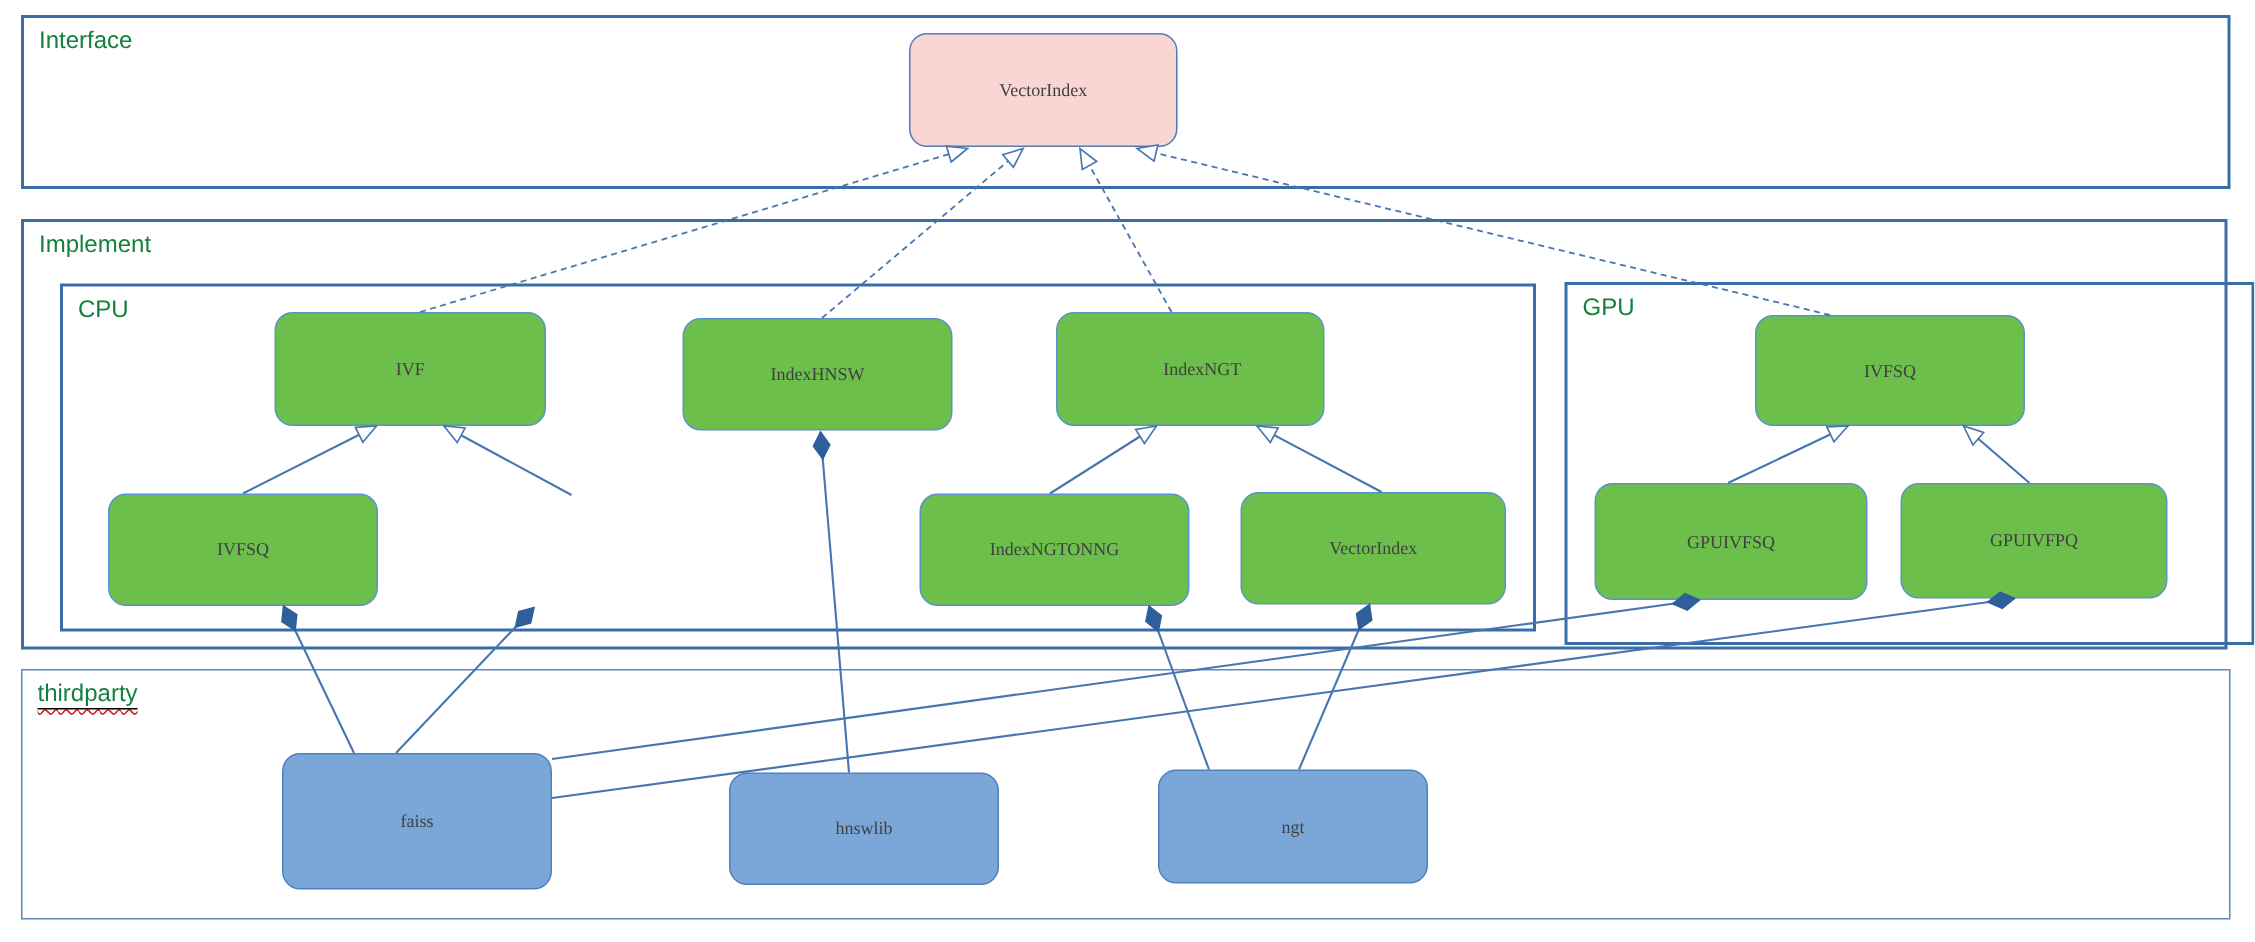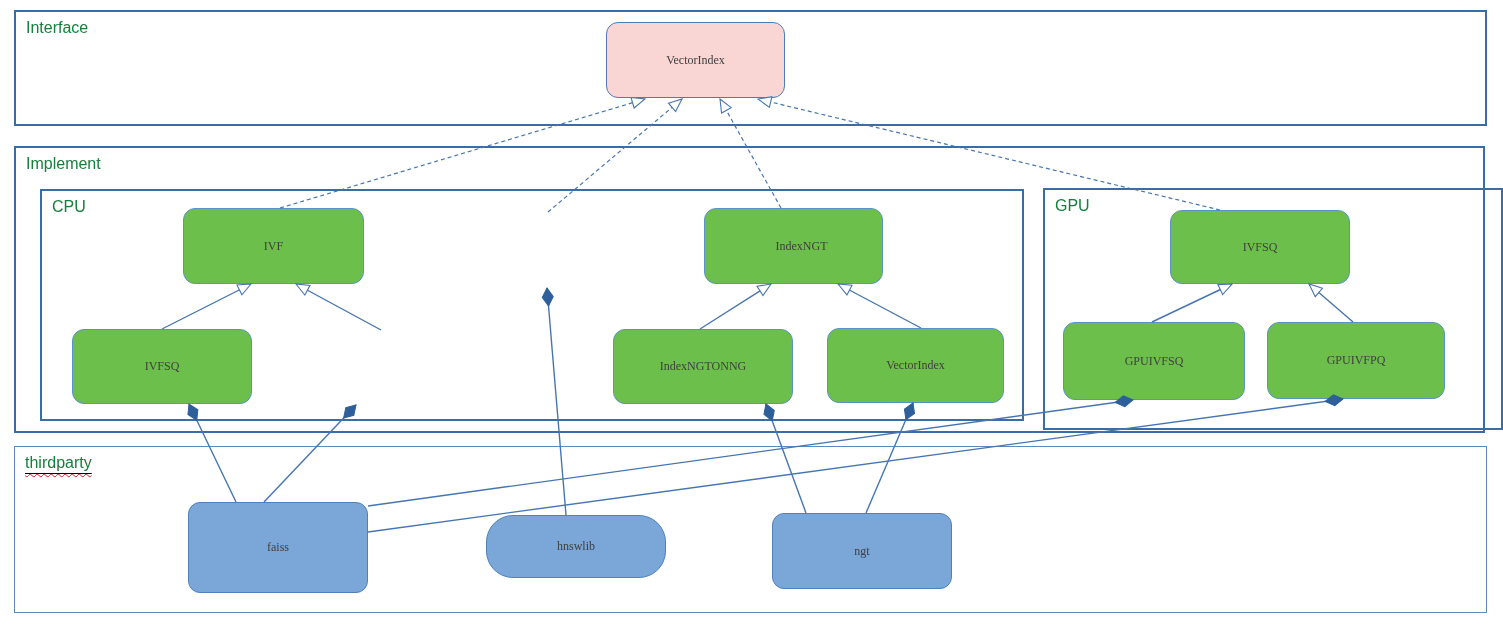--- a/index.html
+++ b/index.html
@@ -82,29 +82,30 @@
       <span class="group-label">CPU</span>
     </div>
     <div class="group" style="left: 1043px; top: 188px; width: 460px; height: 242px;">
       <span class="group-label">GPU</span>
     </div>
     <div class="group light" style="left: 14px; top: 446px; width: 1473px; height: 167px;">
       <span class="group-label squiggle"><span>thirdparty</span></span>
     </div>
     <div class="node interface" style="left: 606px; top: 22px; width: 179px; height: 76px;">VectorIndex</div>
     <div class="node impl" style="left: 183px; top: 208px; width: 181px; height: 76px;">IVF</div>
+    <div class="node impl" style="left: 455px; top: 212px; width: 180px; height: 75px;">IndexHNSW</div>
     <div class="node impl" style="left: 704px; top: 208px; width: 179px; height: 76px; padding-left: 16px;">IndexNGT</div>
     <div class="node impl" style="left: 1170px; top: 210px; width: 180px; height: 74px;">IVFSQ</div>
     <div class="node impl" style="left: 72px; top: 329px; width: 180px; height: 75px;">IVFSQ</div>
     <div class="node impl" style="left: 613px; top: 329px; width: 180px; height: 75px;">IndexNGTONNG</div>
     <div class="node impl" style="left: 827px; top: 328px; width: 177px; height: 75px;">VectorIndex</div>
     <div class="node impl" style="left: 1063px; top: 322px; width: 182px; height: 78px;">GPUIVFSQ</div>
     <div class="node impl" style="left: 1267px; top: 322px; width: 178px; height: 77px; text-align: right;">GPUIVFPQ</div>
     <div class="node lib" style="left: 188px; top: 502px; width: 180px; height: 91px;">faiss</div>
-    <div class="node lib" style="left: 486px; top: 515px; width: 180px; height: 63px; border-radius: 27px;">hnswlib</div>
+    <div class="node lib" style="left: 486px; top: 515px; width: 180px; height: 75px;">hnswlib</div>
     <div class="node lib" style="left: 772px; top: 513px; width: 180px; height: 76px;">ngt</div>
     <svg id="edges">
     <defs>
 
       <marker id="m-triangle" markerUnits="userSpaceOnUse" markerWidth="16" markerHeight="14" refX="14" refY="6.5" orient="auto">
         <path d="M1,1 L14,6.5 L1,12 Z" fill="#ffffff" stroke="#4775b0" stroke-width="1.1"></path>
       </marker>
 
       <marker id="m-diamond" markerUnits="userSpaceOnUse" markerWidth="22" markerHeight="13" refX="20" refY="6.5" orient="auto">
         <path d="M2,6.5 L11,1 L20,6.5 L11,12 Z" fill="#2e5f9b" stroke="#2e5f9b"></path>

